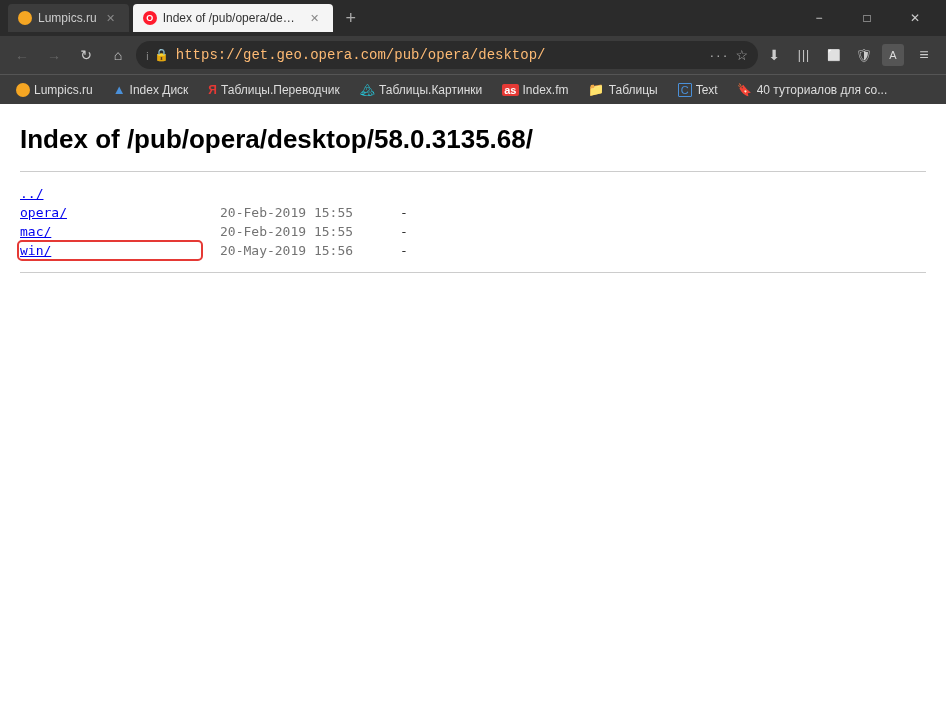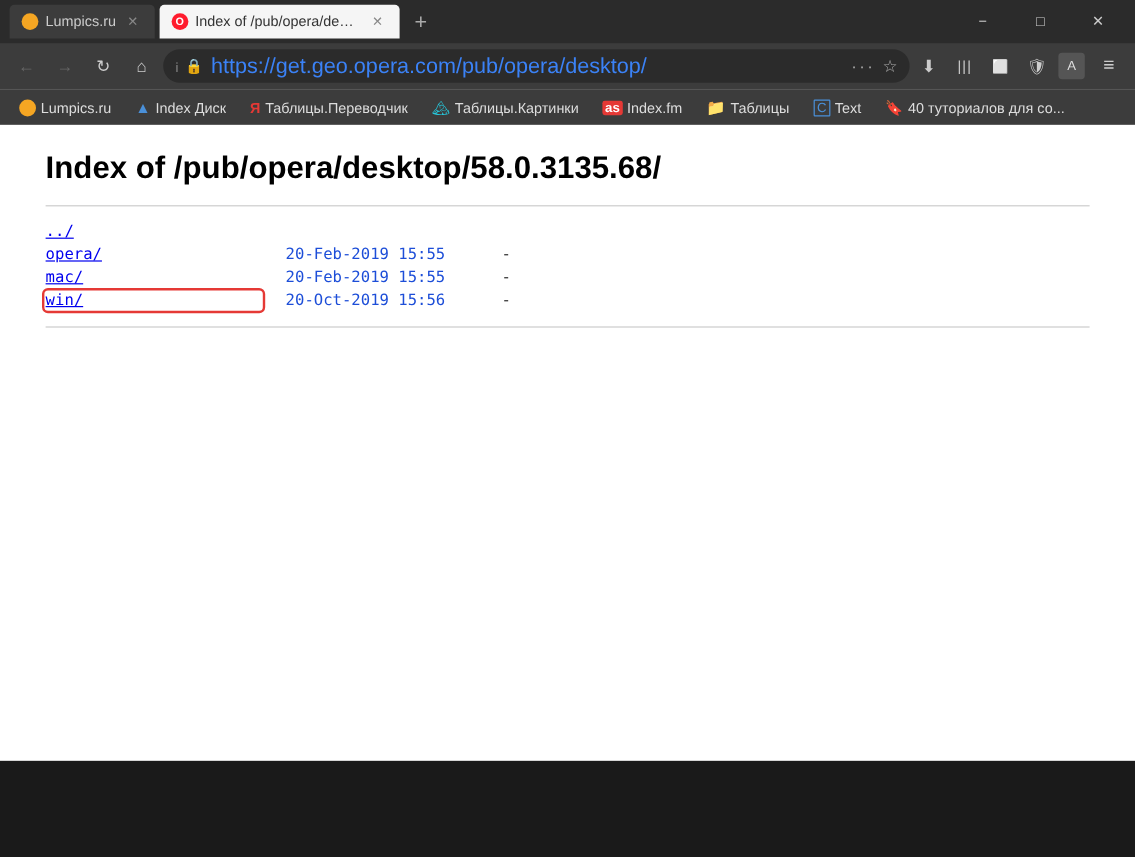--- a/index.html
+++ b/index.html
@@ -7,21 +7,21 @@
       background: #1a1a1a;
       font-family: Arial, sans-serif;
       width: 946px;
       height: 714px;
       overflow: hidden;
     }
 
     
     .browser-window {
       width: 946px;
-      height: 634px;
+      height: 714px;
       background: #2d2d2d;
       display: flex;
       flex-direction: column;
     }
 
     
     .title-bar {
       background: #2b2b2b;
       display: flex;
       align-items: center;
@@ -132,25 +132,26 @@
       align-items: center;
       padding: 0 10px;
       gap: 6px;
       color: #ccc;
       font-size: 13px;
     }
 
     .address-bar .lock-icon { color: #6caf4a; font-size: 12px; }
     .address-text {
       flex: 1;
-      color: #3b82f6;
-      font-size: 18px;
+      color: #fdba74;
+      font-size: 14px;
       overflow: hidden;
       text-overflow: ellipsis;
       white-space: nowrap;
+      font-family: Liberation Mono, monospace;
     }
     .address-dots { color: #aaa; font-size: 14px; letter-spacing: 2px; }
     .star-icon { color: #aaa; font-size: 14px; }
 
     .toolbar-right {
       display: flex;
       align-items: center;
       gap: 6px;
     }
 
@@ -186,21 +187,21 @@
       font-size: 12px;
       color: #ddd;
       white-space: nowrap;
     }
 
     
     .page-content {
       flex: 1;
       background: white;
       overflow: auto;
-      padding: 20px 38px;
+      padding: 20px 20px;
     }
 
     .page-title {
       font-size: 26px;
       font-weight: bold;
       color: #000;
       margin-bottom: 16px;
     }
 
     .divider {
@@ -223,21 +224,21 @@
 
     .file-link {
       color: #0000ee;
       text-decoration: underline;
       cursor: pointer;
       min-width: 180px;
       display: inline-block;
     }
 
     .file-date {
-      color: #1d4ed8;
+      color: #737373;
       min-width: 180px;
       padding-left: 20px;
     }
 
     .file-size {
       color: #333;
       padding-left: 20px;
     }
 
     .win-link-highlighted {
@@ -391,21 +392,21 @@
       </div>
 
       <div class="file-row">
         <a class="file-link">mac/</a>
         <span class="file-date">20-Feb-2019 15:55</span>
         <span class="file-size">-</span>
       </div>
 
       <div class="file-row">
         <a class="file-link win-link-highlighted">win/</a>
-        <span class="file-date">20-Oct-2019 15:56</span>
+        <span class="file-date">20-May-2019 15:56</span>
         <span class="file-size">-</span>
       </div>
 
     </div>
 
     <hr class="divider" style="margin-top:12px;">
   </div>
 
 </div>
 

